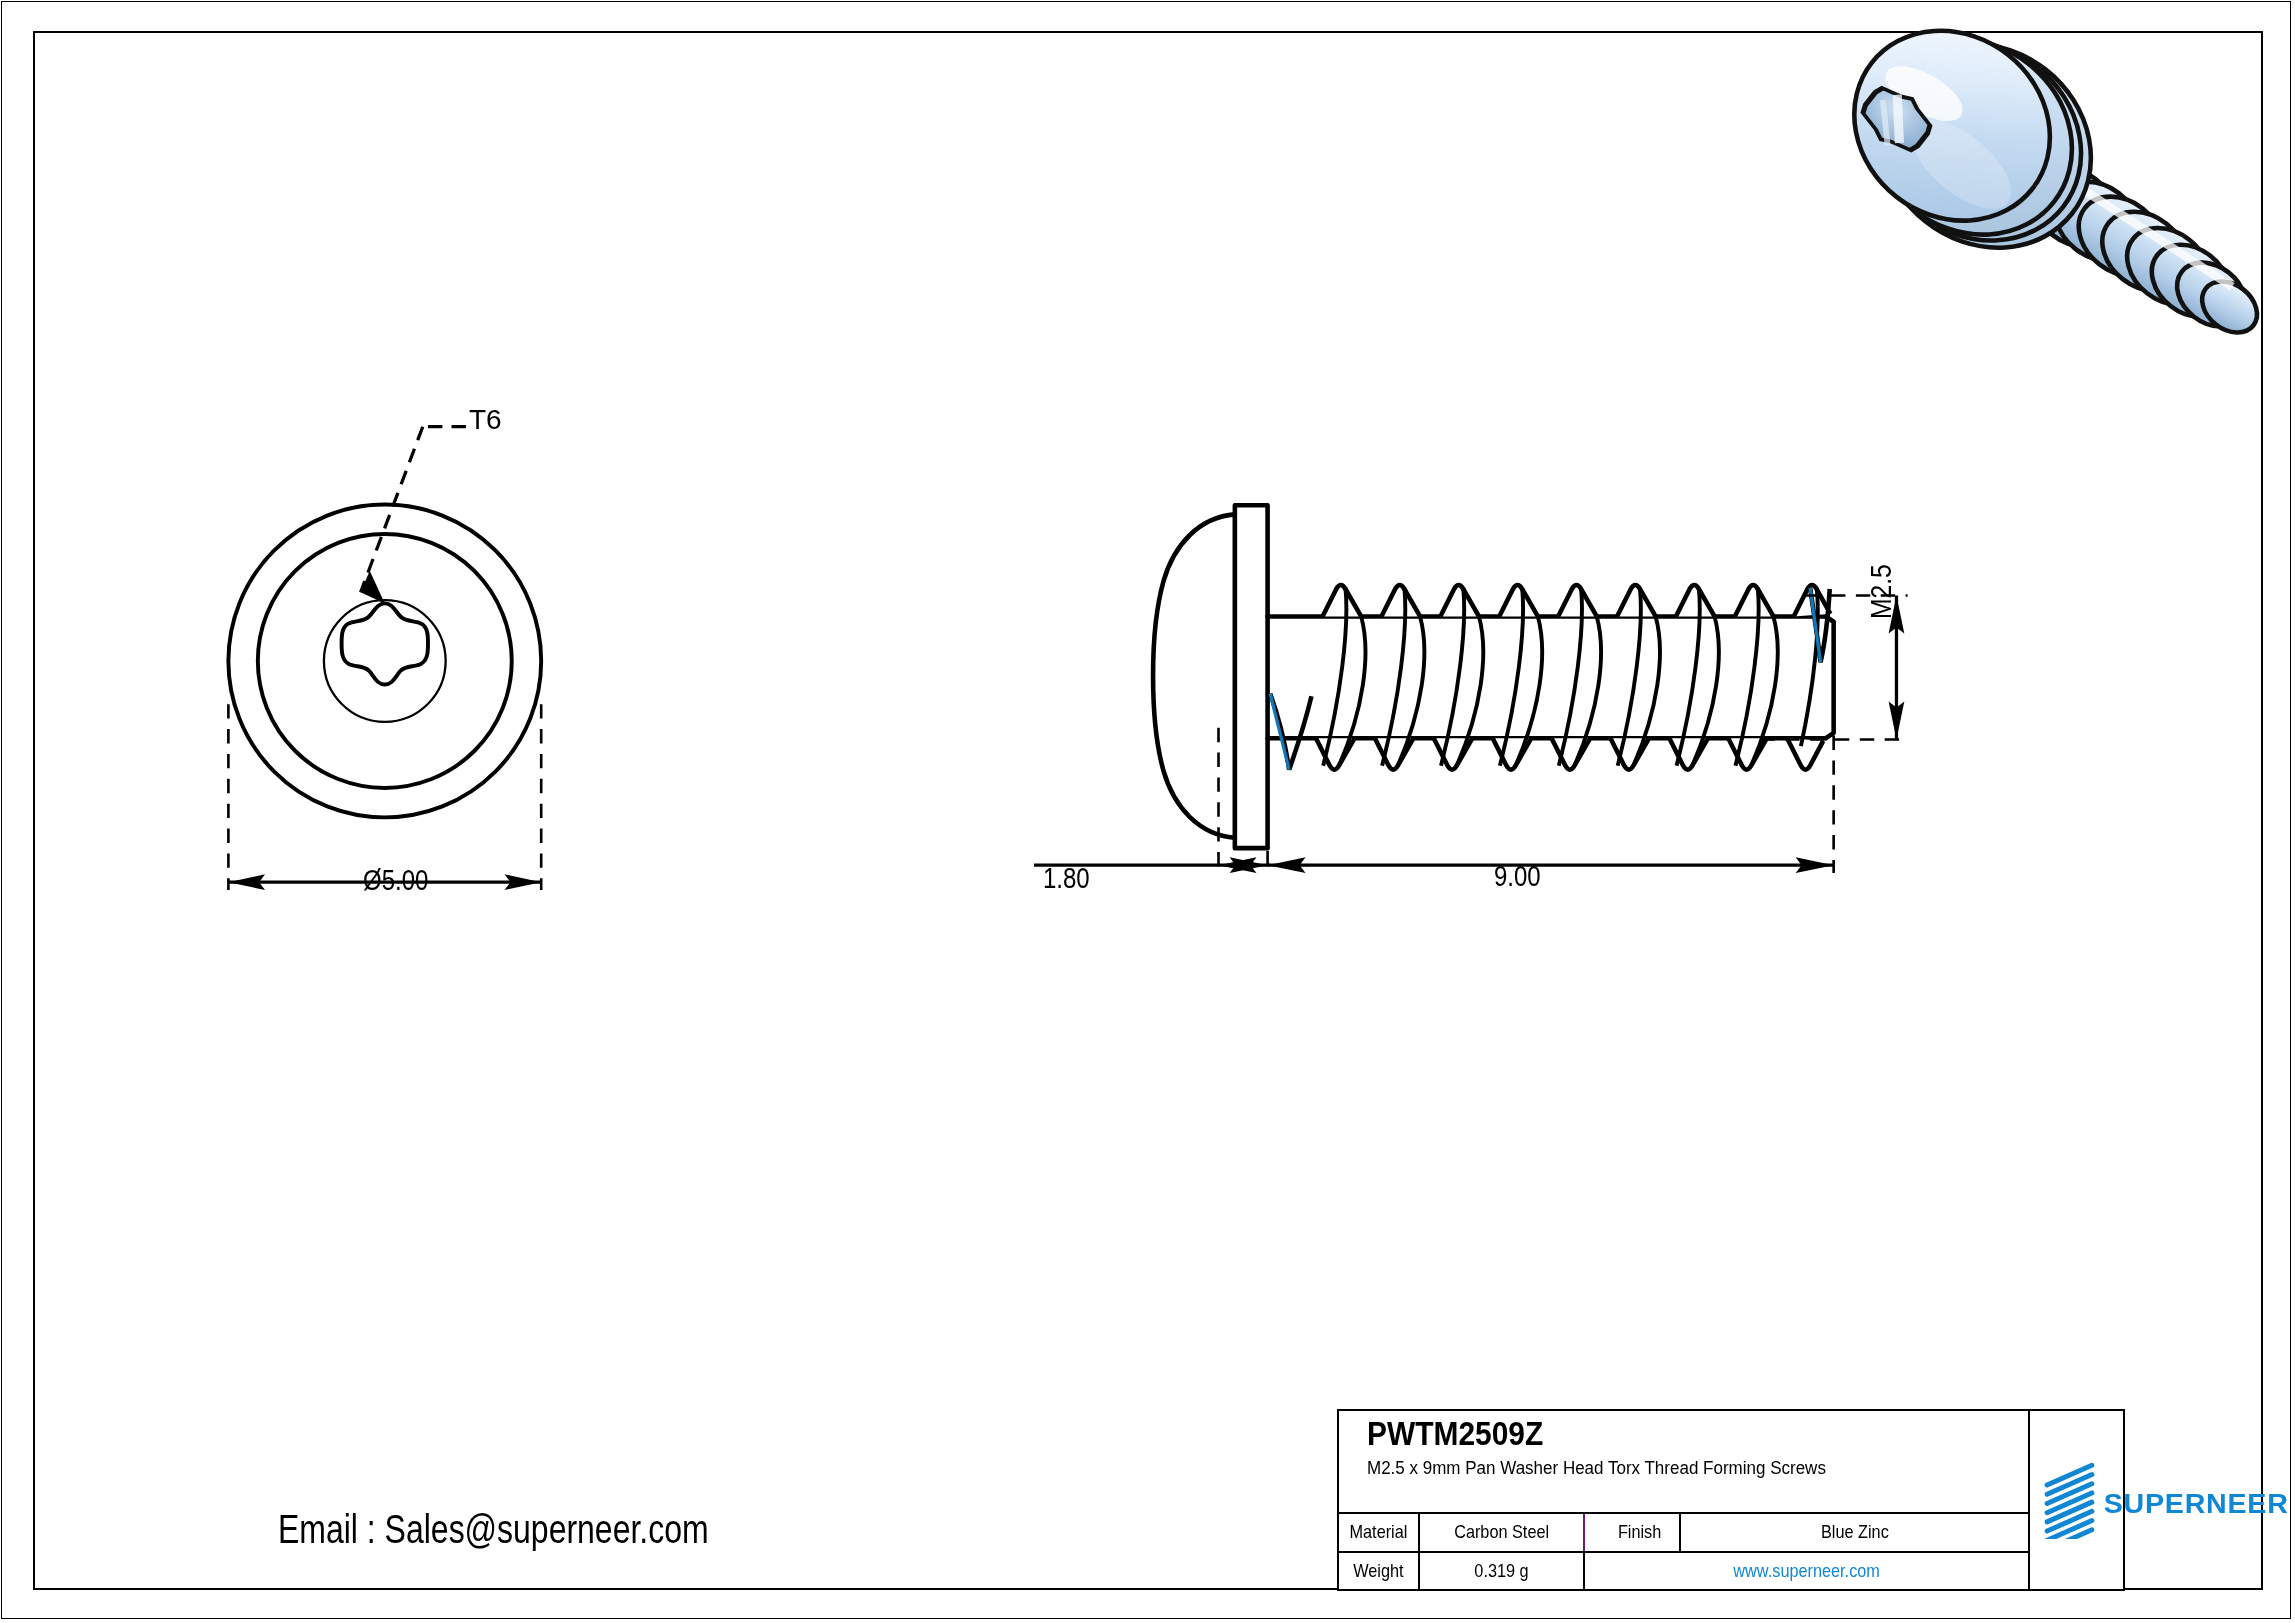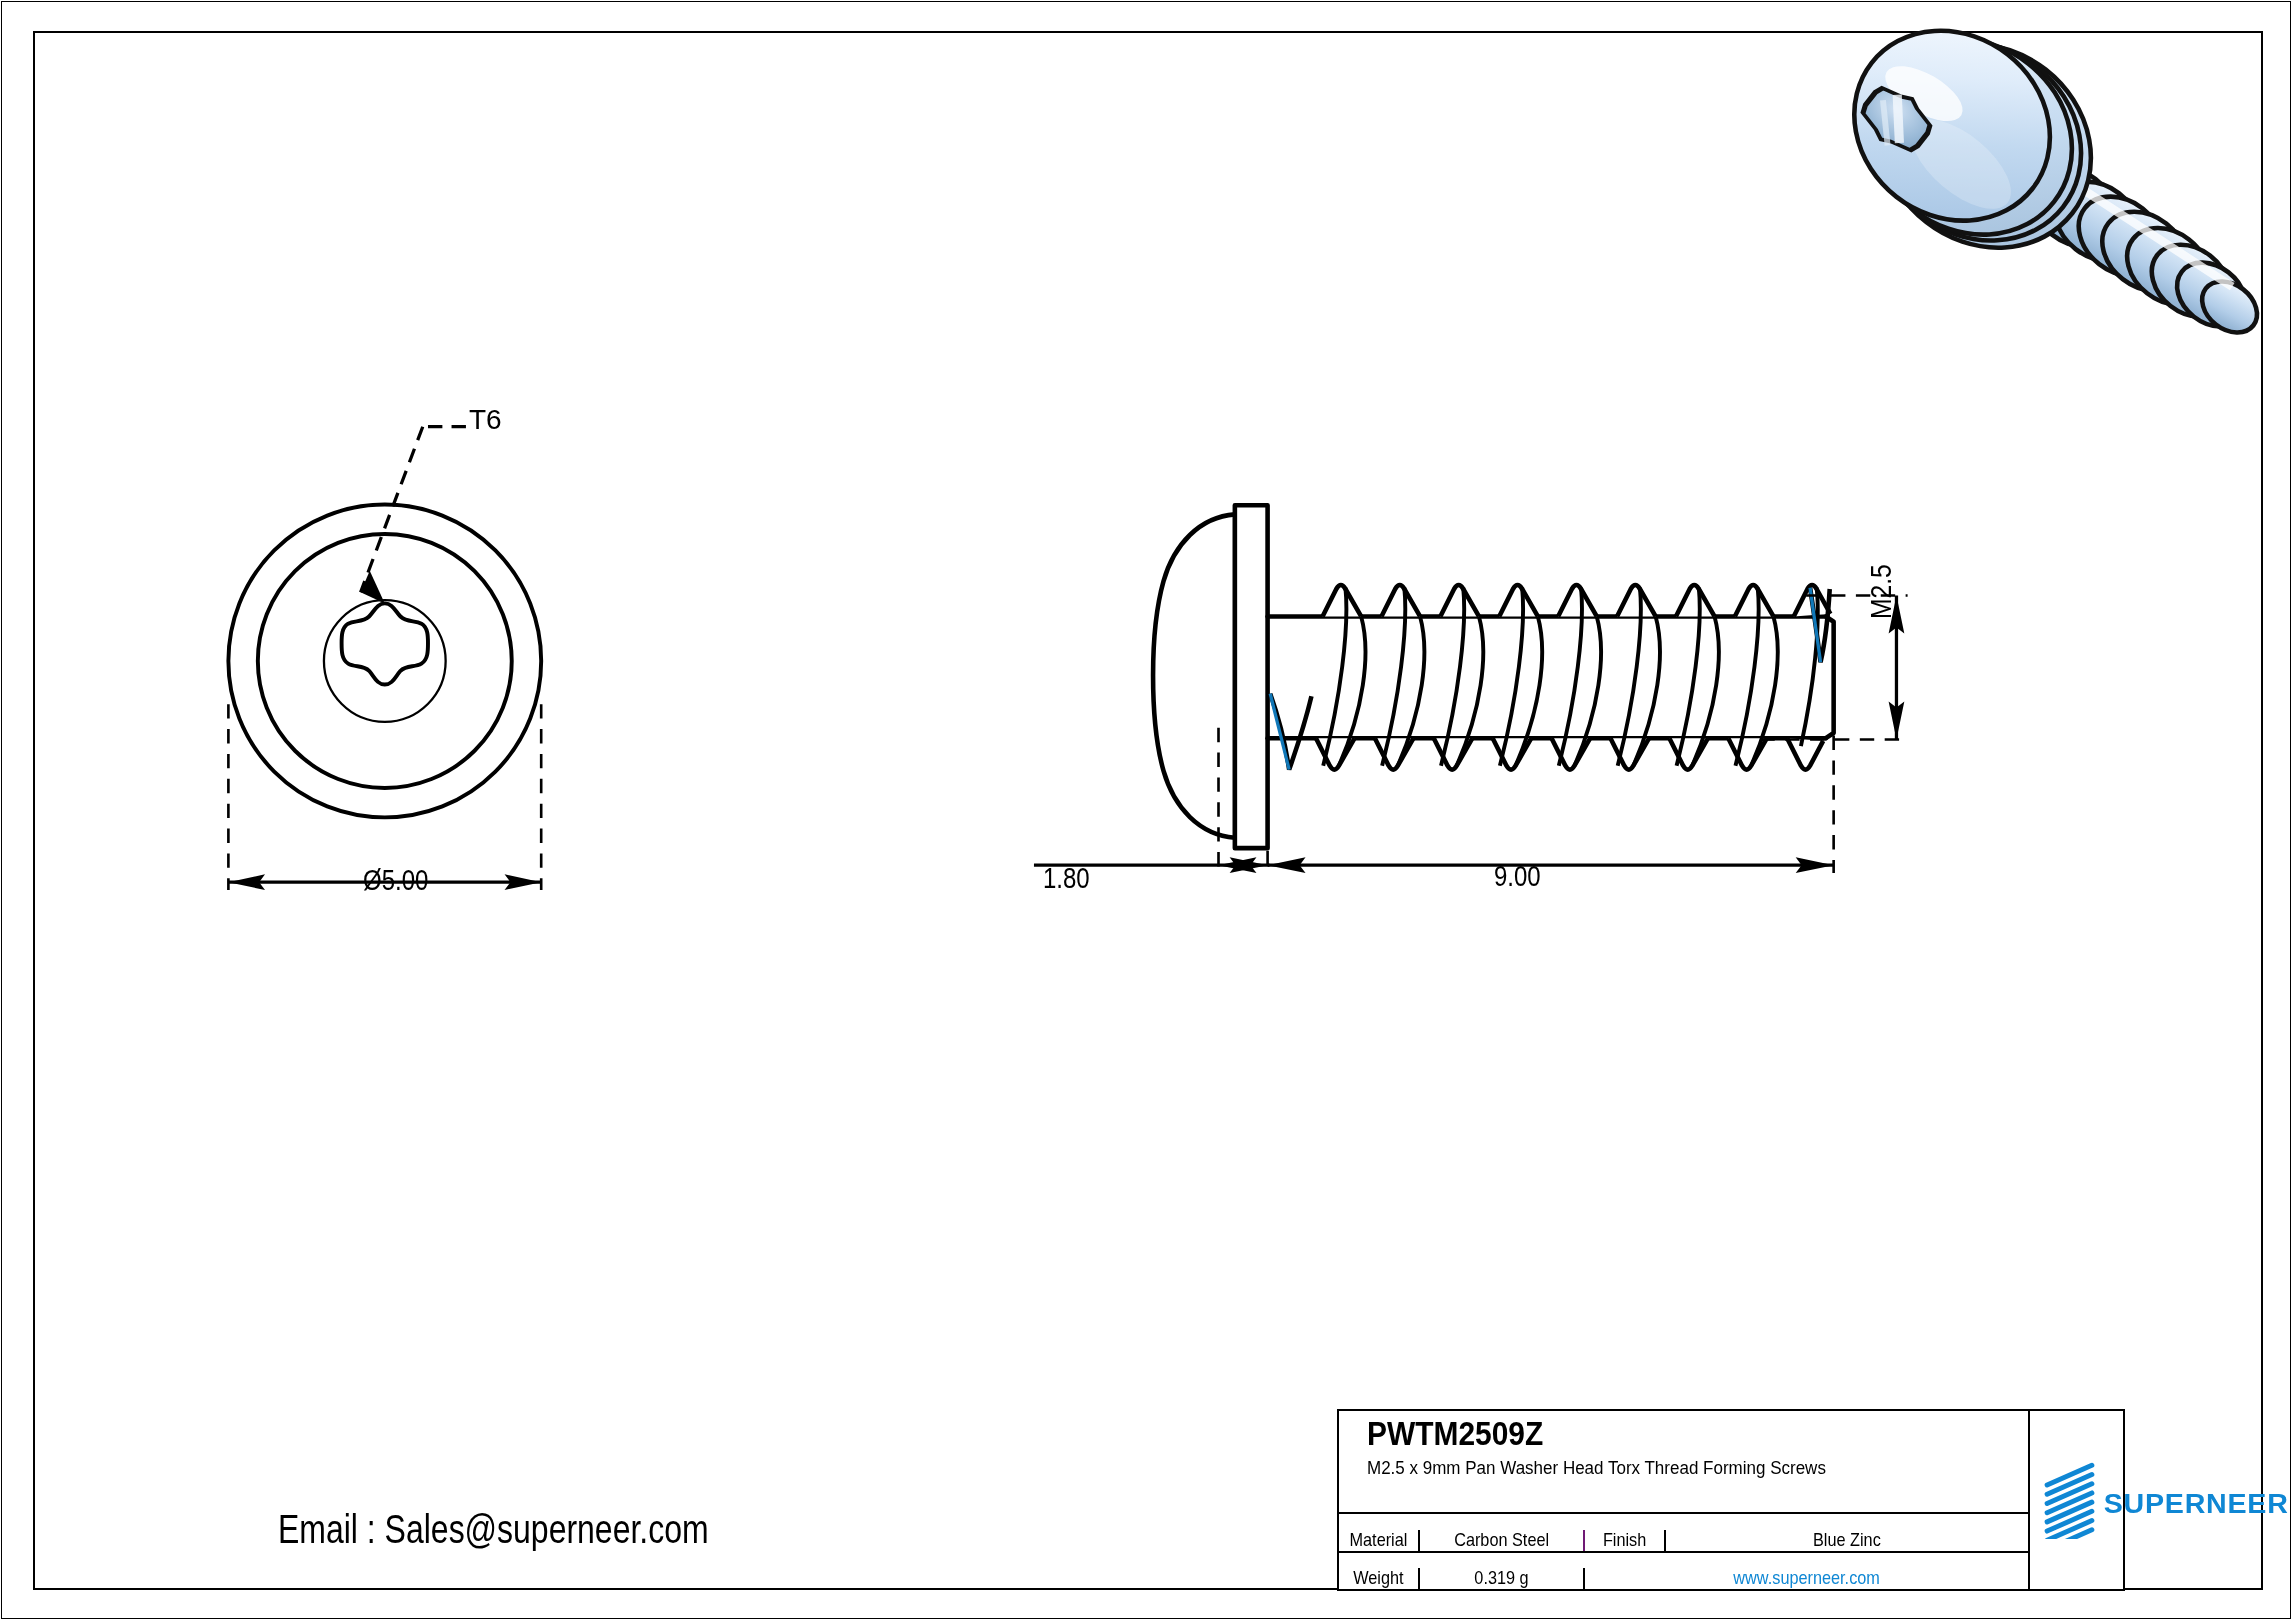--- a/index.html
+++ b/index.html
@@ -27,30 +27,30 @@
             justify-content:flex-end;padding:3.9px 0 5.2px 0;box-sizing:border-box;}
 
   .tb-head{flex:0 0 103px;padding:5.2px 0 0 27.5px;box-sizing:border-box;
            border-bottom:2.6px solid #000;}
   .part-no{font-size:34px;font-weight:bold;letter-spacing:0px;line-height:1.0;
            color:#000;font-family:"Liberation Sans", sans-serif;
            transform:scaleX(0.88);transform-origin:left center;}
   .part-desc{font-size:18.3px;color:#000;margin-top:9.2px;line-height:1.0;
              transform:scaleX(0.93);transform-origin:left center;}
 
-  .tb-row{display:flex;box-sizing:border-box;align-items:flex-end;}
+  .tb-row{display:flex;box-sizing:border-box;}
   .tb-row.r1{flex:0 0 39px;border-bottom:2px solid #000;}
   .tb-row.r2{flex:1;}
   .tb-cell{display:flex;align-items:center;justify-content:center;
            box-sizing:border-box;font-size:17.7px;color:#000;
            transform-origin:center;}
   .tb-cell span{transform:scaleX(0.92);display:inline-block;}
   .c-label{flex:0 0 81px;border-right:2px solid #000;}
   .c-value{flex:0 0 165px;border-right:2px solid #701a75;}
-  .c-finish-lab{flex:0 0 81px;border-right:2px solid #000;}
+  .c-finish-lab{flex:0 0 81px;border-right:2px solid #000;margin-left:15px;}
   .c-finish-val{flex:1;}
   .c-weight-val{flex:0 0 165px;border-right:2px solid #000;}
   .c-url{flex:1;}
   .c-url span{color:#0f87d4;}
 
   
   .logo-mark{width:79px;height:79px;display:block;}
   .logo-word{font-size:27px;font-weight:bold;color:#0f87d4;letter-spacing:0.7px;
              line-height:1;margin-top:10.5px;
              transform:scaleX(1.06);transform-origin:center;}

